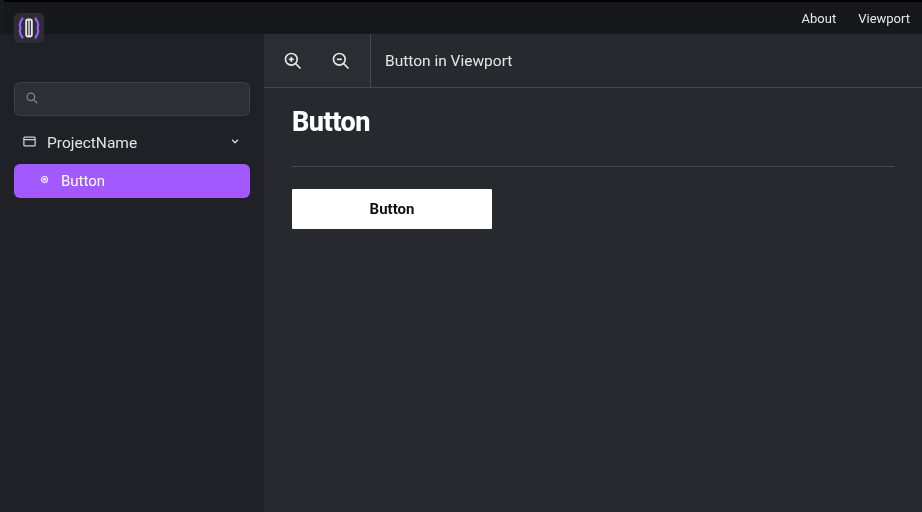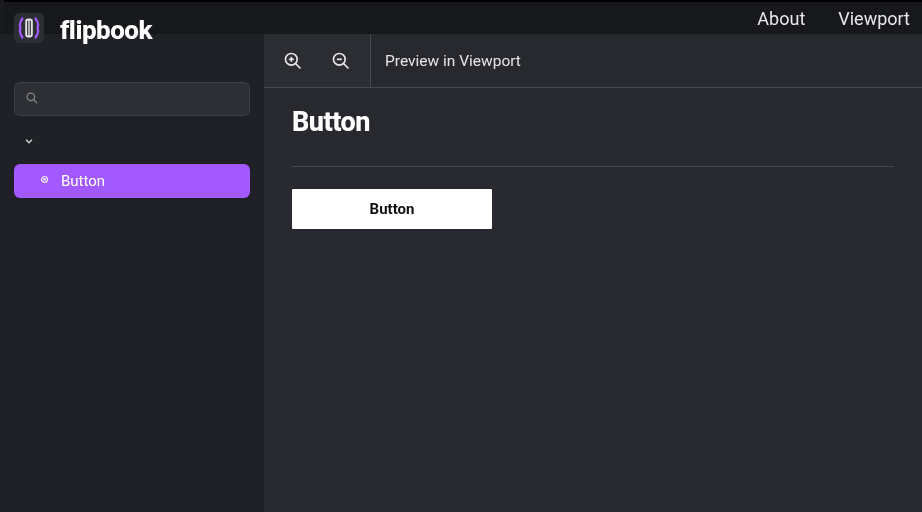--- a/index.html
+++ b/index.html
@@ -7,22 +7,22 @@
     .topbar {
       width: 100%;
       height: 34px;
       background: #16181c;
       border-top: 2px solid #000;
       display: flex;
       justify-content: flex-end;
       align-items: center;
       padding-right: 12px;
       color: #e8e8e8;
-      font-size: 18px;
-      gap: 33px;
+      font-size: 13px;
+      gap: 22px;
     }
     .topbar-link { cursor: pointer; }
     .app { display: flex; height: calc(512px - 34px); width: 100%; background: #1f2126; }
     .sidebar {
       width: 264px;
       background: #1f2126;
       padding: 0;
       position: relative;
       flex-shrink: 0;
     }
@@ -173,37 +173,45 @@
     <div class="logo-block">
       <span>
         <svg width="34" height="34" viewBox="0 0 36 36">
           <rect x="2" y="2" width="32" height="32" rx="6" fill="#2c2e33"></rect>
           <path d="M11 8 Q7 14 9 18 Q7 22 11 28" stroke="#a259ff" stroke-width="2.4" fill="none" stroke-linecap="round"></path>
           <path d="M25 8 Q29 14 27 18 Q29 22 25 28" stroke="#a259ff" stroke-width="2.4" fill="none" stroke-linecap="round"></path>
           <rect x="15" y="9" width="6" height="18" rx="2" fill="none" stroke="#e6e6e6" stroke-width="2"></rect>
           <line x1="18" y1="9" x2="18" y2="27" stroke="#e6e6e6" stroke-width="1.5"></line>
         </svg>
       </span>
-      <span class="logo-title">flipbook</span>
     </div>
 
     <div class="search-wrap">
       <div class="search">
         <span>
           <svg width="14" height="14" viewBox="0 0 24 24" fill="none" stroke="#bbb" stroke-width="2.2">
             <circle cx="10" cy="10" r="6.5"></circle>
             <line x1="15" y1="15" x2="21" y2="21"></line>
           </svg>
         </span>
         <input type="text" placeholder="" style="">
       </div>
     </div>
 
     <div class="tree">
       <div class="tree-parent">
+        <span class="tree-parent-left">
+          <span>
+            <svg width="15" height="15" viewBox="0 0 24 24" fill="none" stroke="#cfd0d4" stroke-width="2">
+              <rect x="3" y="5" width="18" height="14" rx="1.5"></rect>
+              <line x1="3" y1="9" x2="21" y2="9"></line>
+            </svg>
+          </span>
+          <span>ProjectName</span>
+        </span>
         <span>
           <svg width="14" height="14" viewBox="0 0 24 24" fill="none" stroke="#cfd0d4" stroke-width="2.5">
             <polyline points="7 10 12 15 17 10"></polyline>
           </svg>
         </span>
       </div>
 
       <div class="tree-child">
         <span>
           <svg width="13" height="13" viewBox="0 0 24 24" fill="none" stroke="#ffffff" stroke-width="2.2">
@@ -228,21 +236,21 @@
           </svg>
         </span>
         <span class="zoom-btn">
           <svg width="20" height="20" viewBox="0 0 24 24" fill="none" stroke="#e6e6e6" stroke-width="2">
             <circle cx="10" cy="10" r="7"></circle>
             <line x1="15.2" y1="15.2" x2="21" y2="21"></line>
             <line x1="7" y1="10" x2="13" y2="10"></line>
           </svg>
         </span>
       </div>
-      <span class="toolbar-text">Preview in Viewport</span>
+      <span class="toolbar-text">Button in Viewport</span>
     </div>
 
     <div class="content">
       <h1 class="page-title">Button</h1>
       <div class="divider"></div>
       <div class="preview-btn">
         <span>Button</span>
       </div>
     </div>
   </main>

